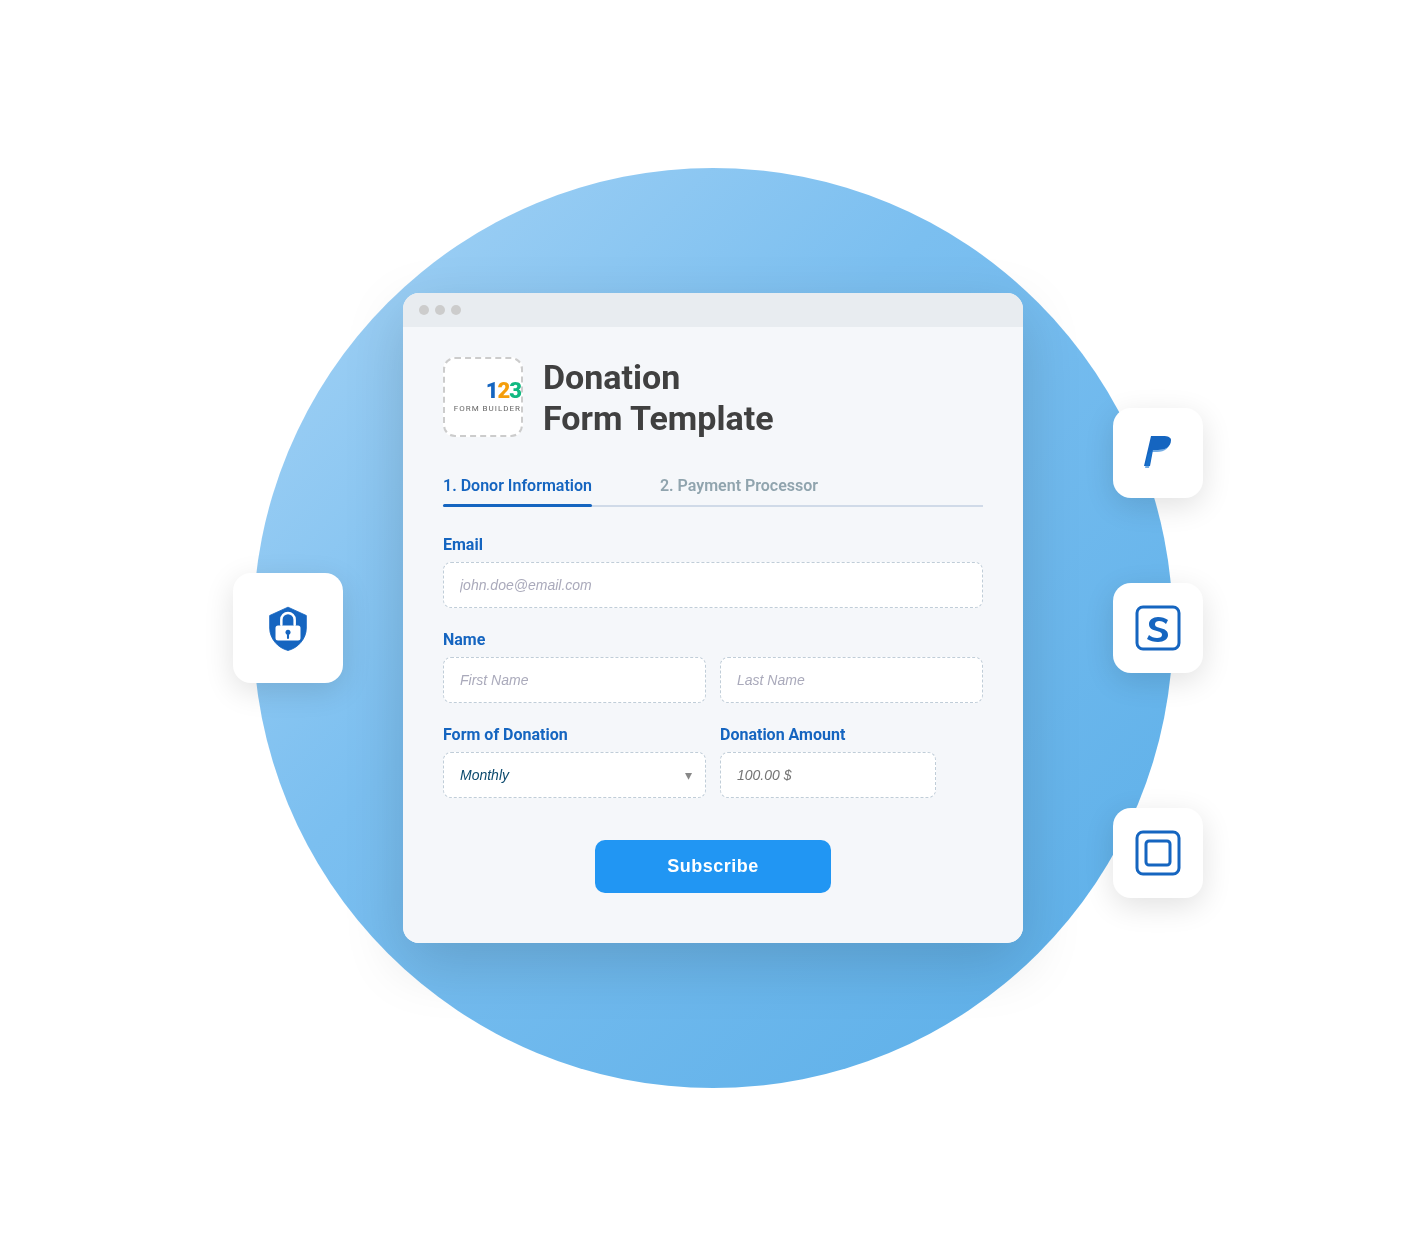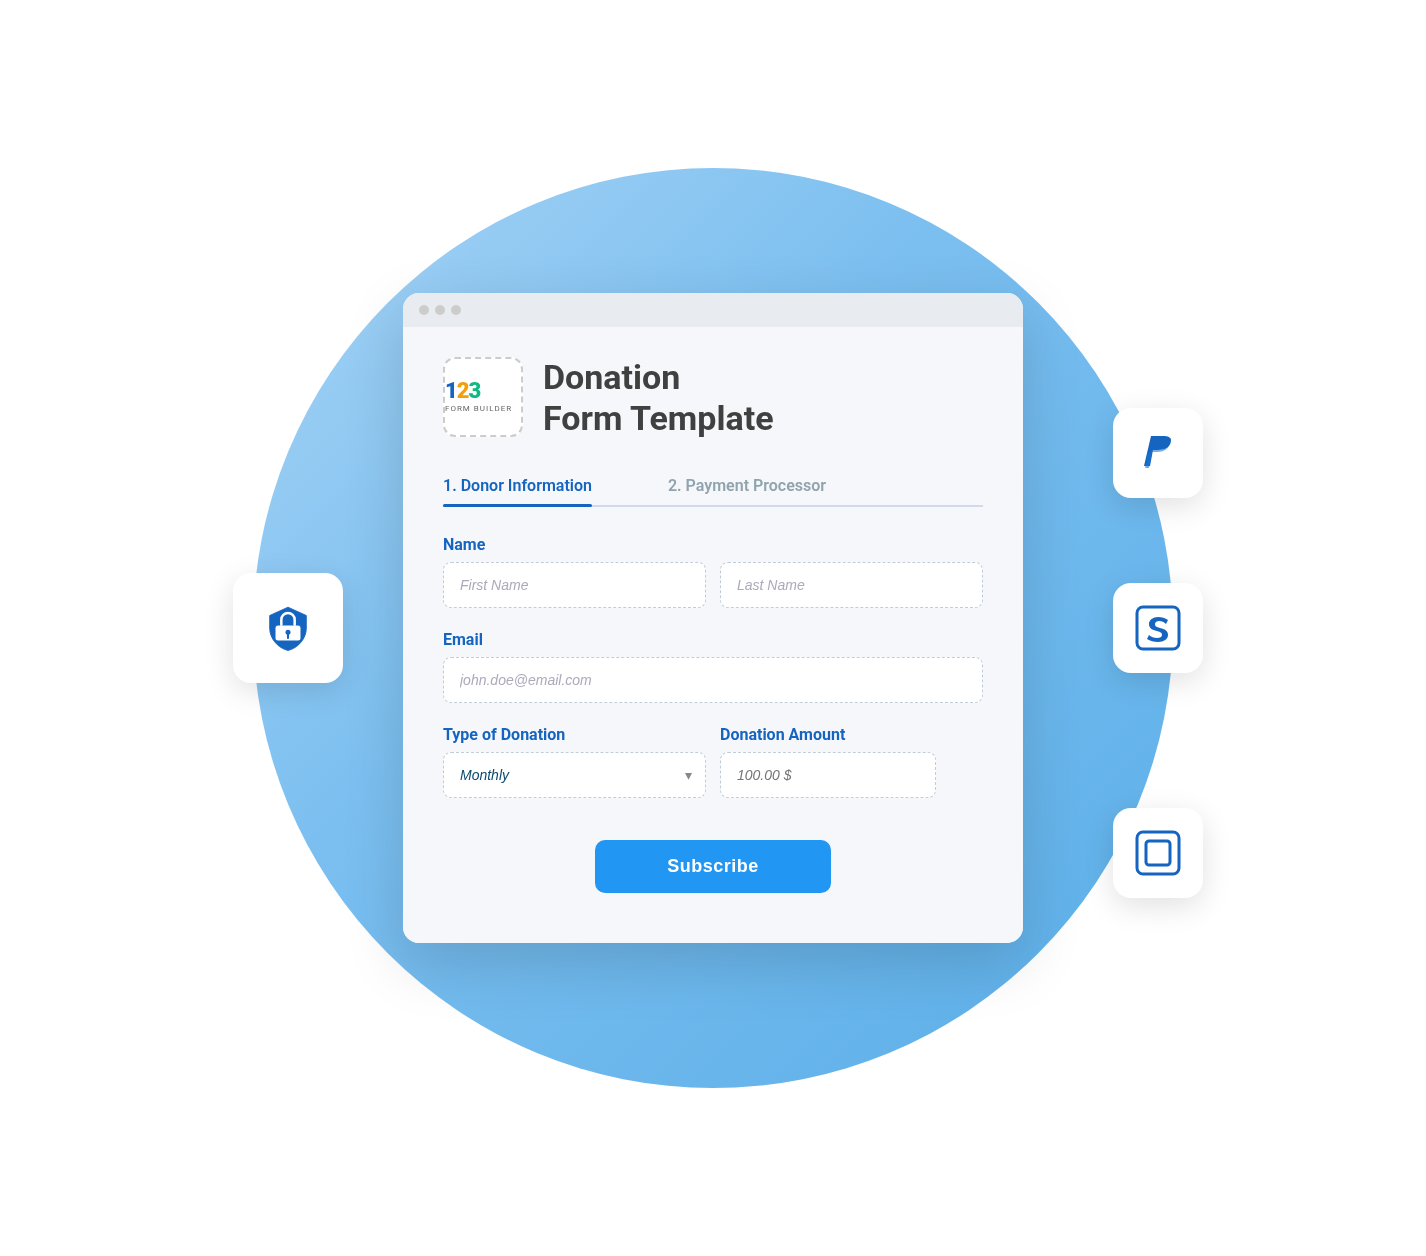--- a/index.html
+++ b/index.html
@@ -78,21 +78,21 @@
       margin-bottom: 28px;
     }
 
     .logo-box {
       width: 80px;
       height: 80px;
       border: 2px dashed #ccc;
       border-radius: 12px;
       display: flex;
       flex-direction: column;
-      align-items: flex-start;
+      align-items: flex-end;
       justify-content: center;
       background: #fff;
       flex-shrink: 0;
     }
 
     .logo-numbers {
       font-weight: 900;
       font-size: 22px;
       line-height: 1;
       letter-spacing: -1px;
@@ -113,21 +113,21 @@
     .form-title {
       color: #404040;
       font-size: 34px;
       font-weight: 700;
       line-height: 1.2;
     }
 
     
     .tabs {
       display: flex;
-      gap: 16px;
+      gap: 8px;
       border-bottom: 2px solid #d0dae8;
       margin-bottom: 28px;
     }
 
     .tab {
       padding: 10px 0;
       font-size: 16px;
       font-weight: 600;
       cursor: pointer;
       position: relative;
@@ -341,36 +341,36 @@
       <div class="tabs">
         <div class="tab active">
           <span>1. Donor Information</span>
         </div>
         <div class="tab inactive">
           <span>2. Payment Processor</span>
         </div>
       </div>
 
       <div class="field-group">
+        <div class="field-label">Email</div>
+        <input class="input-field" type="email" style="width: 100%;" placeholder="john.doe@email.com">
+      </div>
+
+      <div class="field-group">
         <div class="field-label">Name</div>
         <div class="field-row">
           <input class="input-field" type="text" placeholder="First Name" style="">
           <input class="input-field" type="text" placeholder="Last Name" style="">
         </div>
       </div>
 
       <div class="field-group">
-        <div class="field-label">Email</div>
-        <input class="input-field" type="email" style="width: 100%;" placeholder="john.doe@email.com">
-      </div>
-
-      <div class="field-group">
         <div class="bottom-row">
           <div style="flex:1">
-            <div class="field-label">Type of Donation</div>
+            <div class="field-label">Form of Donation</div>
             <div class="select-wrapper">
               <select class="select-field">
                 <option>Monthly</option>
                 <option>One-time</option>
                 <option>Annual</option>
               </select>
               <span class="chevron-icon">▾</span>
             </div>
           </div>
           <div style="flex:1">

